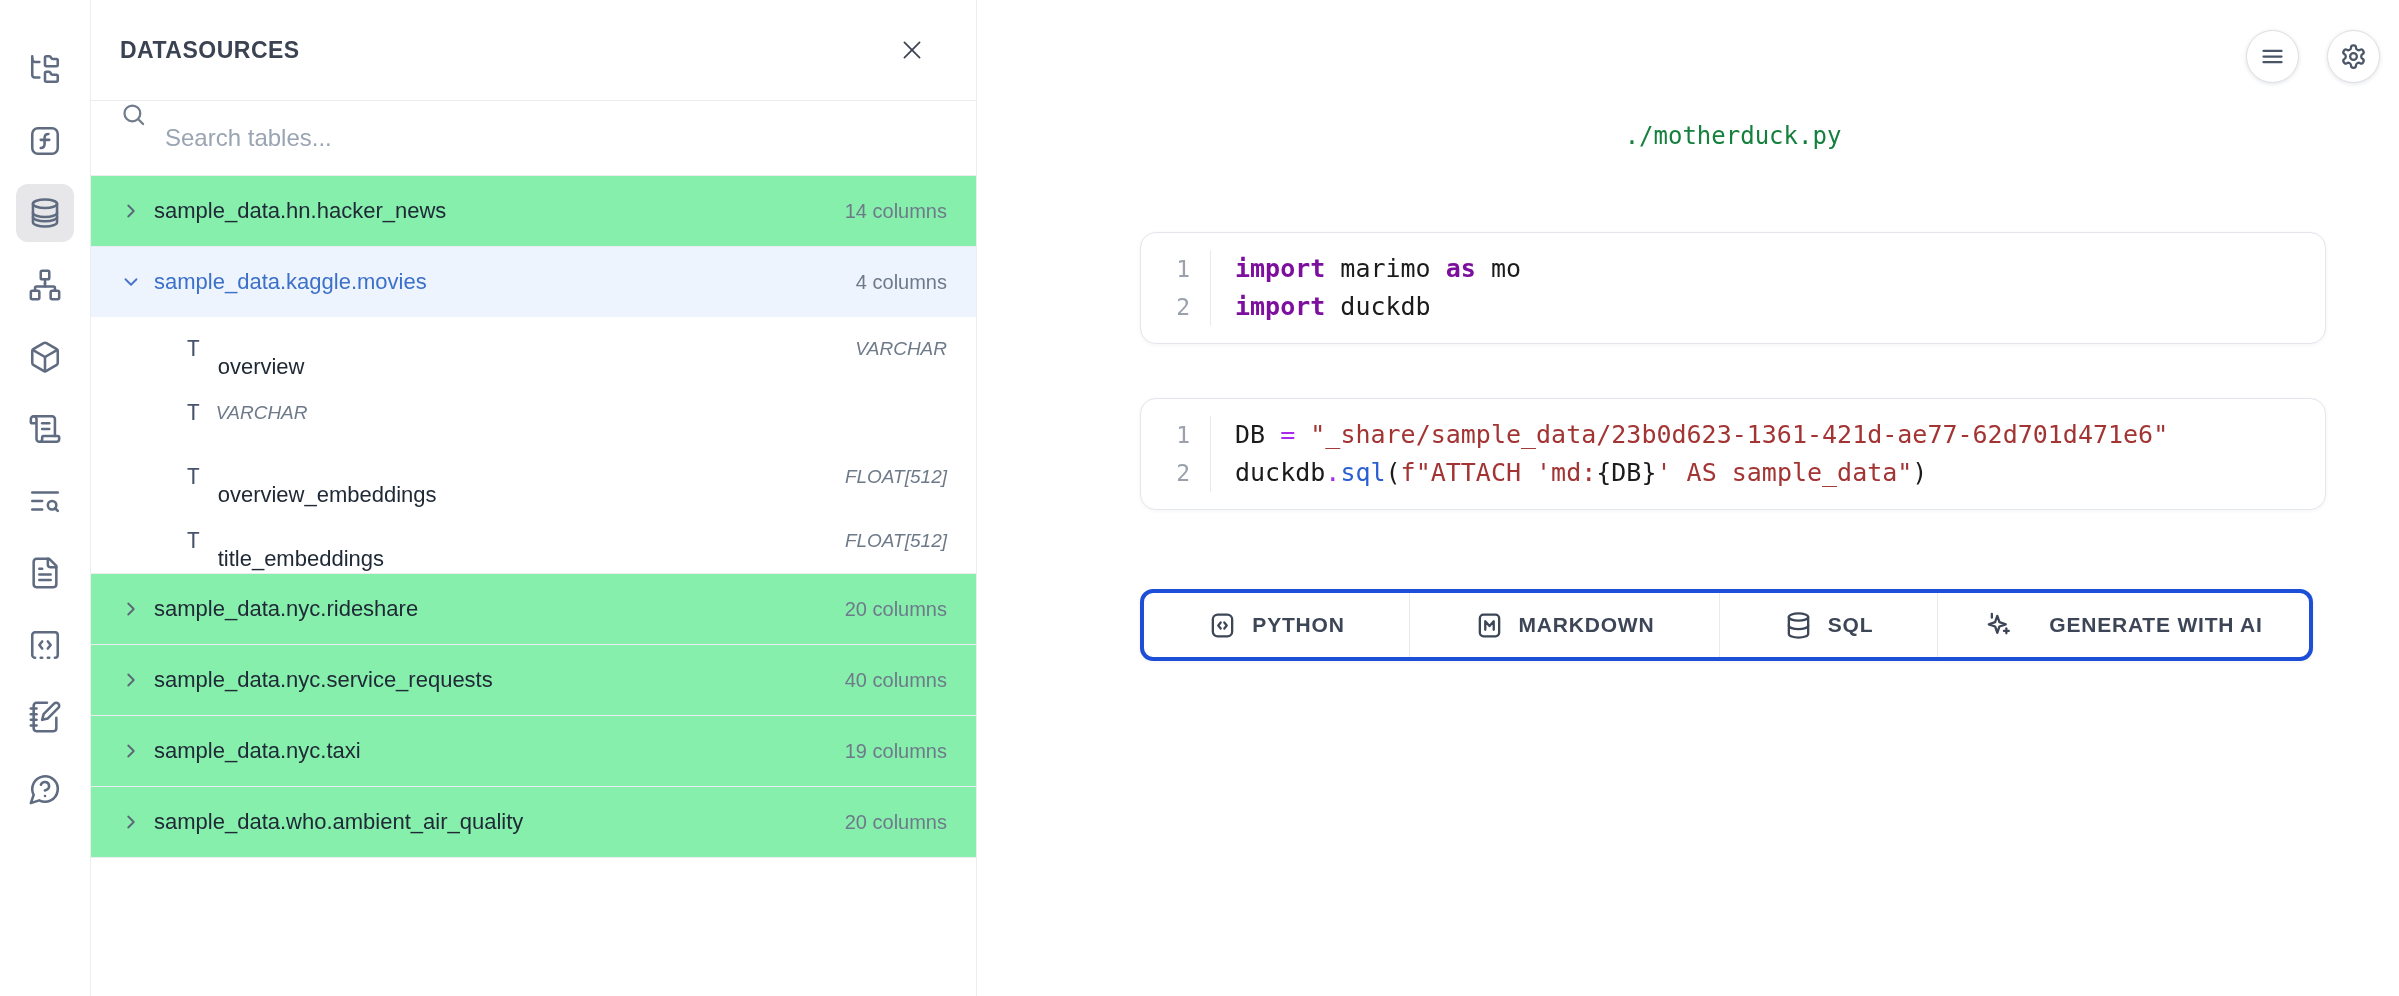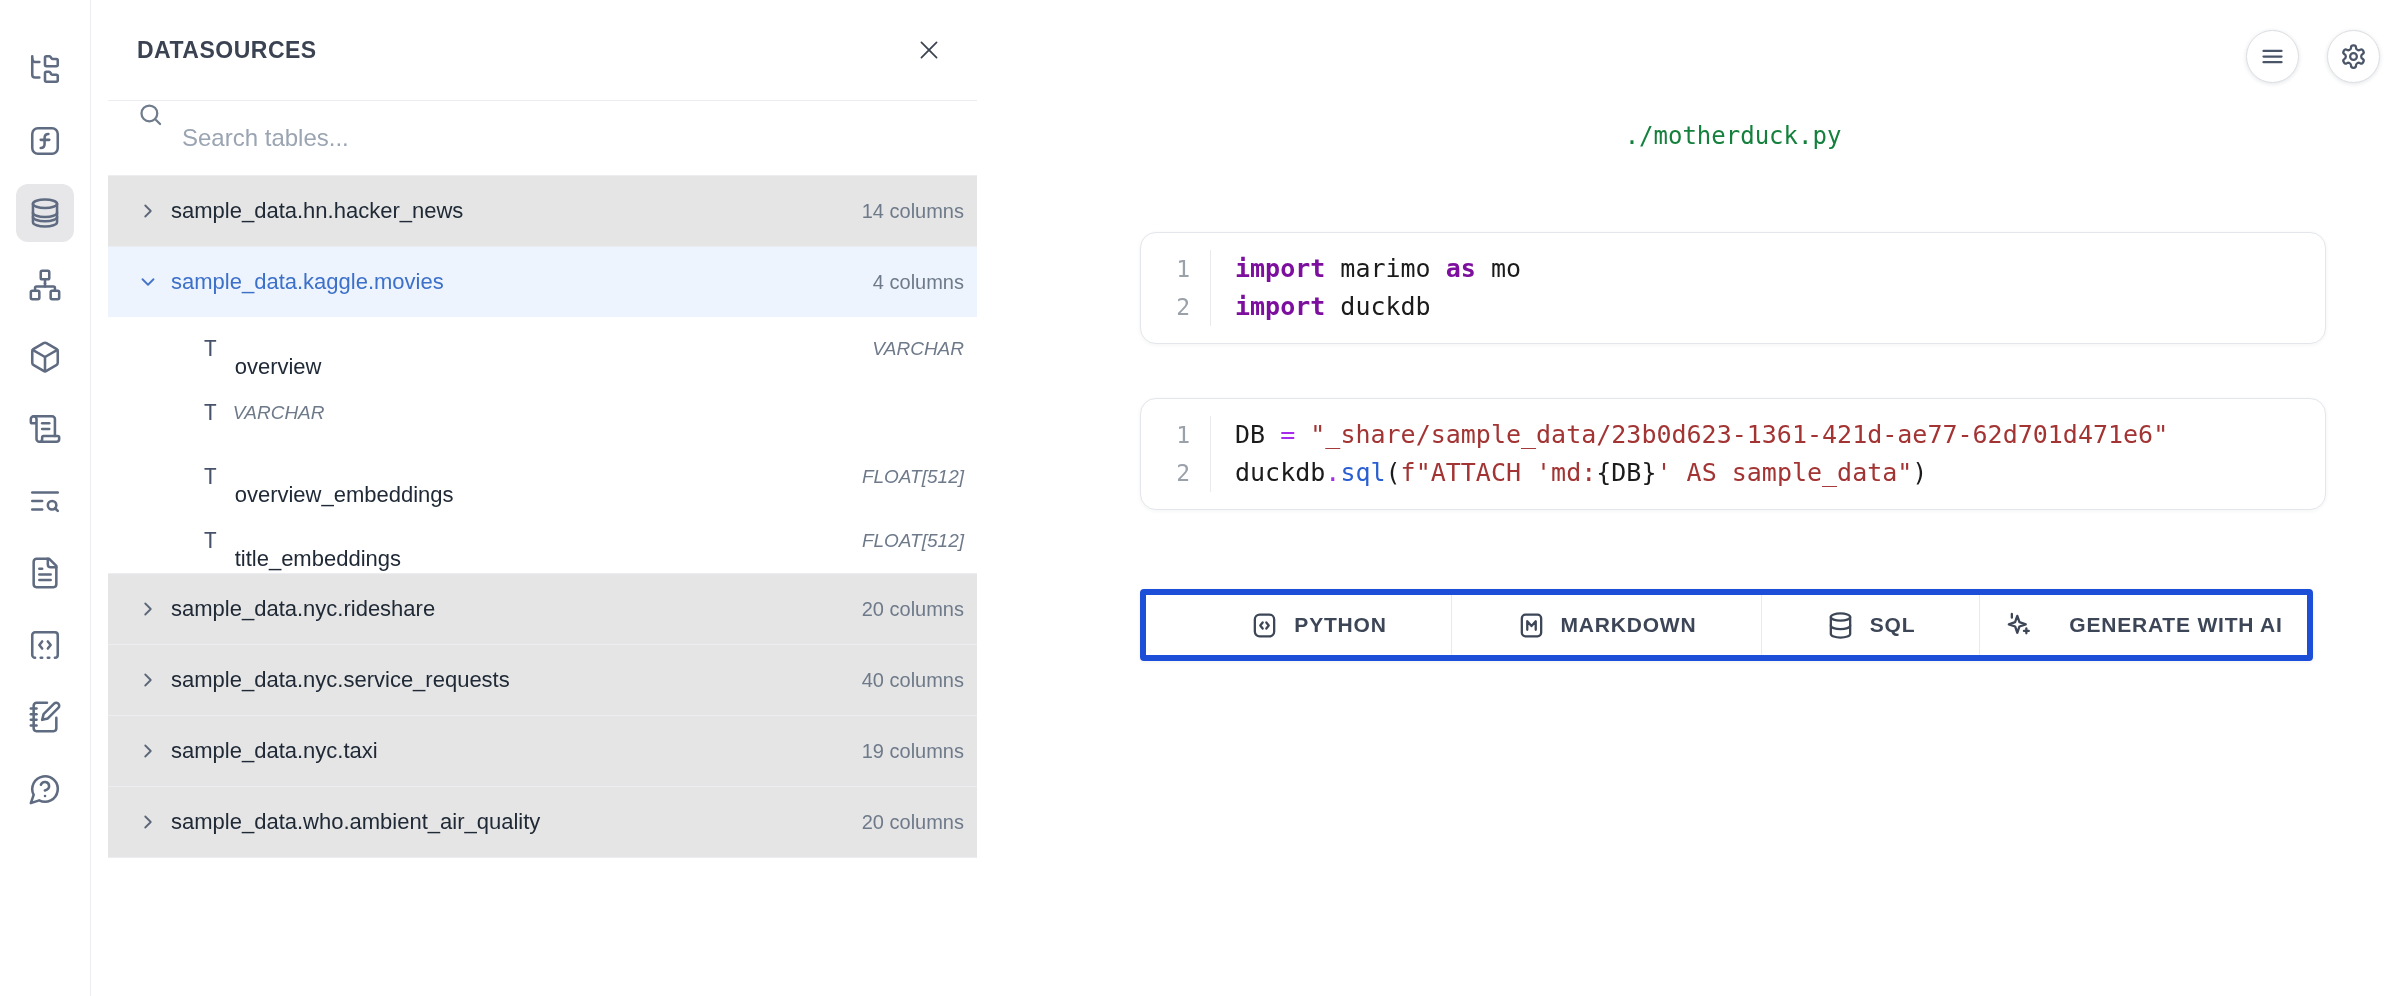--- a/index.html
+++ b/index.html
@@ -16,21 +16,21 @@
   }
   .rail-btn {
     width:58px; height:58px; border-radius:12px; display:flex;
     align-items:center; justify-content:center; cursor:pointer; background:transparent;
   }
   .rail-btn.active { background:#e7e7ea; }
   .rail-btn svg { width:34px; height:34px; stroke:#5f6b80; fill:none;
     stroke-width:1.8; stroke-linecap:round; stroke-linejoin:round; }
   
   .panel {
-    position:absolute; left:108px; top:0; bottom:0; width:886px;
+    position:absolute; left:91px; top:0; bottom:0; width:886px;
     border-right:1px solid #ebedf1; background:#fff; display:flex; flex-direction:column;
   }
   .panel-header {
     height:101px; flex:0 0 auto; display:flex; align-items:center;
     padding:0 44px 0 29px; border-bottom:1px solid #ebedf1;
   }
   .panel-title { font-size:23px; font-weight:bold; letter-spacing:.5px; color:#3b4352; }
   .panel-close { margin-left:auto; width:40px; height:40px; display:flex;
     align-items:center; justify-content:center; cursor:pointer; }
   .panel-close svg { width:26px; height:26px; stroke:#3b4352; stroke-width:1.6;
@@ -40,21 +40,21 @@
     stroke-linecap:round; flex:0 0 auto; }
   .search-input {
     border:none; outline:none; flex:1; margin-left:18px; font-size:24px;
     font-family:"Liberation Sans", sans-serif; color:#30394a; background:transparent;
   }
   .search-input::placeholder { color:#9aa4b2; }
   .tlist { flex:1 1 auto; overflow:hidden; border-top:1px solid #ebedf1; }
   .tgroup { border-bottom:1px solid #ebedf1; }
   .trow {
     height:70px; display:flex; align-items:center; padding:0 29px; cursor:pointer;
-    background:#e5e5e5;
+    background:#86efac;
   }
   .trow .chev { width:22px; height:22px; flex:0 0 auto; margin-right:12px; }
   .trow .chev svg { width:22px; height:22px; stroke:#5b6779; fill:none; stroke-width:2;
     stroke-linecap:round; stroke-linejoin:round; }
   .trow .tname { font-size:22px; color:#202a37; flex:1; white-space:nowrap; overflow:hidden; }
   .trow .tmeta { font-size:20px; color:#6e7a8a; margin-left:16px; white-space:nowrap; }
   .trow.selected { background:#edf4fd; }
   .trow.selected .tname { color:#3c70c9; }
   .trow.selected .chev svg { stroke:#4574c9; }
   .crow {
@@ -96,22 +96,22 @@
     color:#1b1b1b; white-space:pre;
   }
   .tok-pl { color:#1b1b1b; }
   .tok-kw { color:#7d0f9e; font-weight:bold; }
   .tok-str { color:#a33434; }
   .tok-op { color:#a62bec; }
   .tok-fn { color:#2a5fd1; }
   
   .add-bar {
     position:absolute; left:163px; top:589px; width:1173px; height:72px;
-    background:#fff; border:6px solid #1d4ed8; border-radius:4px;
-    box-shadow:0 1px 4px rgba(20,30,50,.06); display:flex; overflow:hidden;padding-left:40px;
+    background:#fff; border:4px solid #1d4ed8; border-radius:13px;
+    box-shadow:0 1px 4px rgba(20,30,50,.06); display:flex; overflow:hidden;
   }
   .add-btn {
     display:flex; align-items:center; justify-content:center; gap:15px;
     cursor:pointer; border-right:1px solid #e7eaf0;
   }
   .add-btn:last-child { border-right:none;gap:36px; }
   .add-btn svg { width:29px; height:29px; stroke:#3d4657; fill:none; stroke-width:1.9;
     stroke-linecap:round; stroke-linejoin:round; }
   .add-btn .lbl { font-size:21px; font-weight:bold; letter-spacing:.8px; color:#3d4657;
     white-space:nowrap; }

